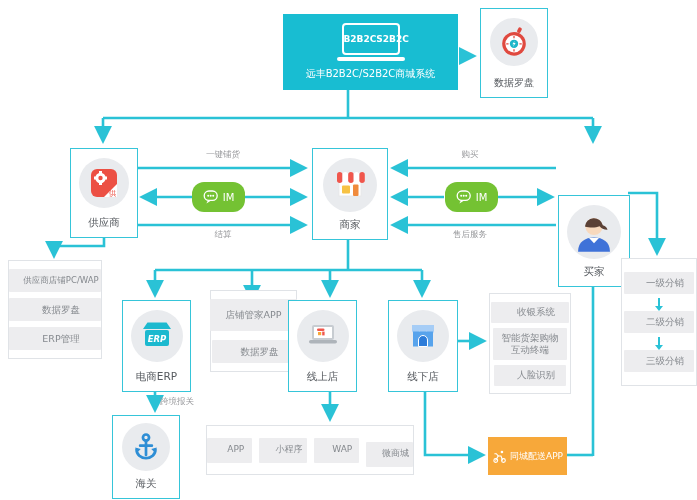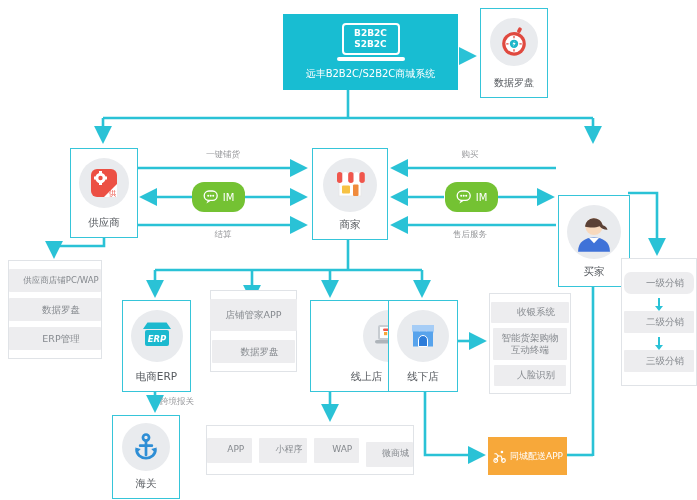--- a/index.html
+++ b/index.html
@@ -14,21 +14,21 @@
   .card{position:absolute;background:#fff;border:1px solid #e0e3e7;z-index:2;
         display:flex;flex-direction:column;align-items:center;justify-content:center;gap:6px;}
   .gbox{background:#ededef;color:#85898e;display:flex;align-items:center;justify-content:center;
         text-align:center;font-size:9.5px;line-height:1.25;border-radius:1px;padding-left:12px;}
   .edge-label{position:absolute;font-size:8.5px;color:#98999c;text-align:center;z-index:3;}
   .imbox{position:absolute;background:#74c233;border-radius:12px;z-index:3;color:#fff;
          display:flex;align-items:center;justify-content:center;gap:4px;font-size:10px;}
   .topbox{position:absolute;left:283px;top:14px;width:175px;height:76px;background:#18bdd2;z-index:2;}
   .laptop{width:58px;margin:9px auto 0;}
   .laptop-screen{border:2px solid #fff;border-radius:4px;height:28px;display:flex;
-                 flex-direction:column;align-items:center;justify-content:center;
+                 flex-direction:row;align-items:center;justify-content:space-between;
                  font-weight:bold;font-size:9px;color:#fff;line-height:1.2;}
   .laptop-base{height:4px;background:#fff;border-radius:3px;margin:2px -5px 0;}
   .topbox-label{margin-top:6px;text-align:center;font-size:10px;color:#fff;}
   .orange{position:absolute;left:488px;top:437px;width:79px;height:38px;background:#f7a83a;
           color:#fff;font-size:9px;display:flex;align-items:center;justify-content:center;gap:3px;z-index:3;}
   .mini-arrow{width:2px;height:9px;background:#2ac2d6;position:relative;margin:0 auto;}
   .mini-arrow::after{content:"";position:absolute;left:-3px;bottom:-4px;border:4px solid transparent;
                      border-top:5px solid #2ac2d6;border-bottom:none;}
   .dist-stack{display:flex;flex-direction:column;align-items:center;gap:4px;}
 </style>
@@ -195,21 +195,21 @@
       </svg>
     </div>
     <div class="nlabel">电商ERP</div>
   </div>
 
   <div class="card" style="left:210px;top:290px;width:85px;height:80px;gap:9px;">
     <div class="gbox" style="width:71px;height:32px;padding:0 8px;">店铺管家APP</div>
     <div class="gbox" style="width:71px;height:23px;">数据罗盘</div>
   </div>
 
-  <div class="node" style="left:310px;top:300px;width:67px;height:90px;padding-left:44px;">
+  <div class="node" style="left:288px;top:300px;width:67px;height:90px;">
     <div class="circle" style="width:52px;height:52px;">
       <svg width="40" height="40" viewBox="0 0 40 40">
         <rect x="9" y="9" width="22" height="15" rx="2" fill="#c7ccd1"></rect>
         <rect x="11" y="11" width="18" height="11" fill="#fff"></rect>
         <rect x="14" y="12.5" width="7.5" height="2.6" rx="1.3" fill="#f0564c"></rect>
         <rect x="15" y="16" width="3.2" height="3.2" fill="#f7a83a"></rect>
         <rect x="19.2" y="15.6" width="2.4" height="3.8" fill="#f0564c"></rect>
         <rect x="6" y="24" width="28" height="3.6" rx="1.8" fill="#aeb4ba"></rect>
       </svg>
     </div>
@@ -264,21 +264,21 @@
         <path d="M4,12 l2.6,-4.6 h3 l1.6,4.4"></path>
         <path d="M6.6,7.4 l-2,-2.4 h-1.6"></path>
       </g>
       <circle cx="10.6" cy="3.2" r="1.4" fill="#fff"></circle>
     </svg>
     <span>同城配送APP</span>
   </div>
 
   <div class="card" style="left:621px;top:258px;width:74px;height:126px;">
     <div class="dist-stack">
-      <div class="gbox" style="width:58px;height:22px;border-radius:7px;">一级分销</div>
+      <div class="gbox" style="width:58px;height:22px;">一级分销</div>
       <div class="mini-arrow"></div>
       <div class="gbox" style="width:58px;height:22px;">二级分销</div>
       <div class="mini-arrow"></div>
       <div class="gbox" style="width:58px;height:22px;">三级分销</div>
     </div>
   </div>
 
 </div>
 
 </body></html>

